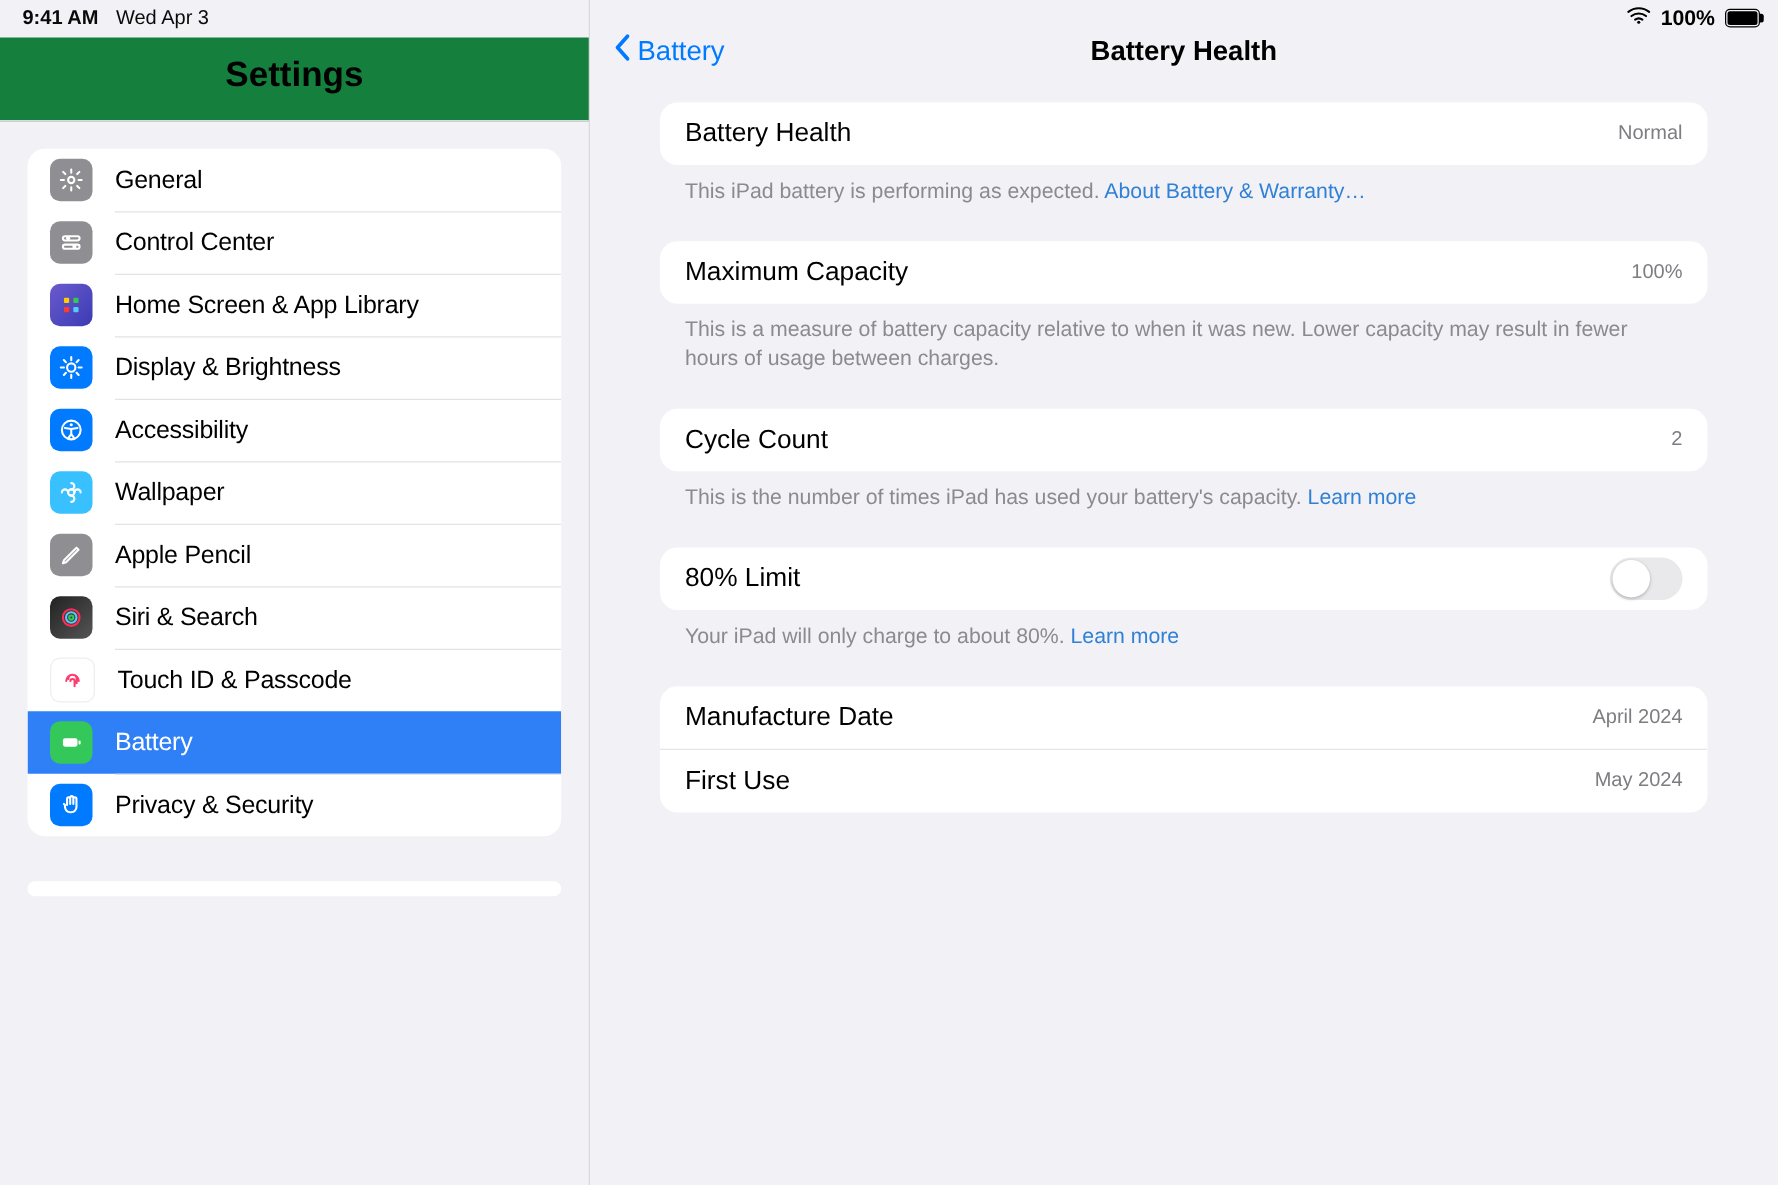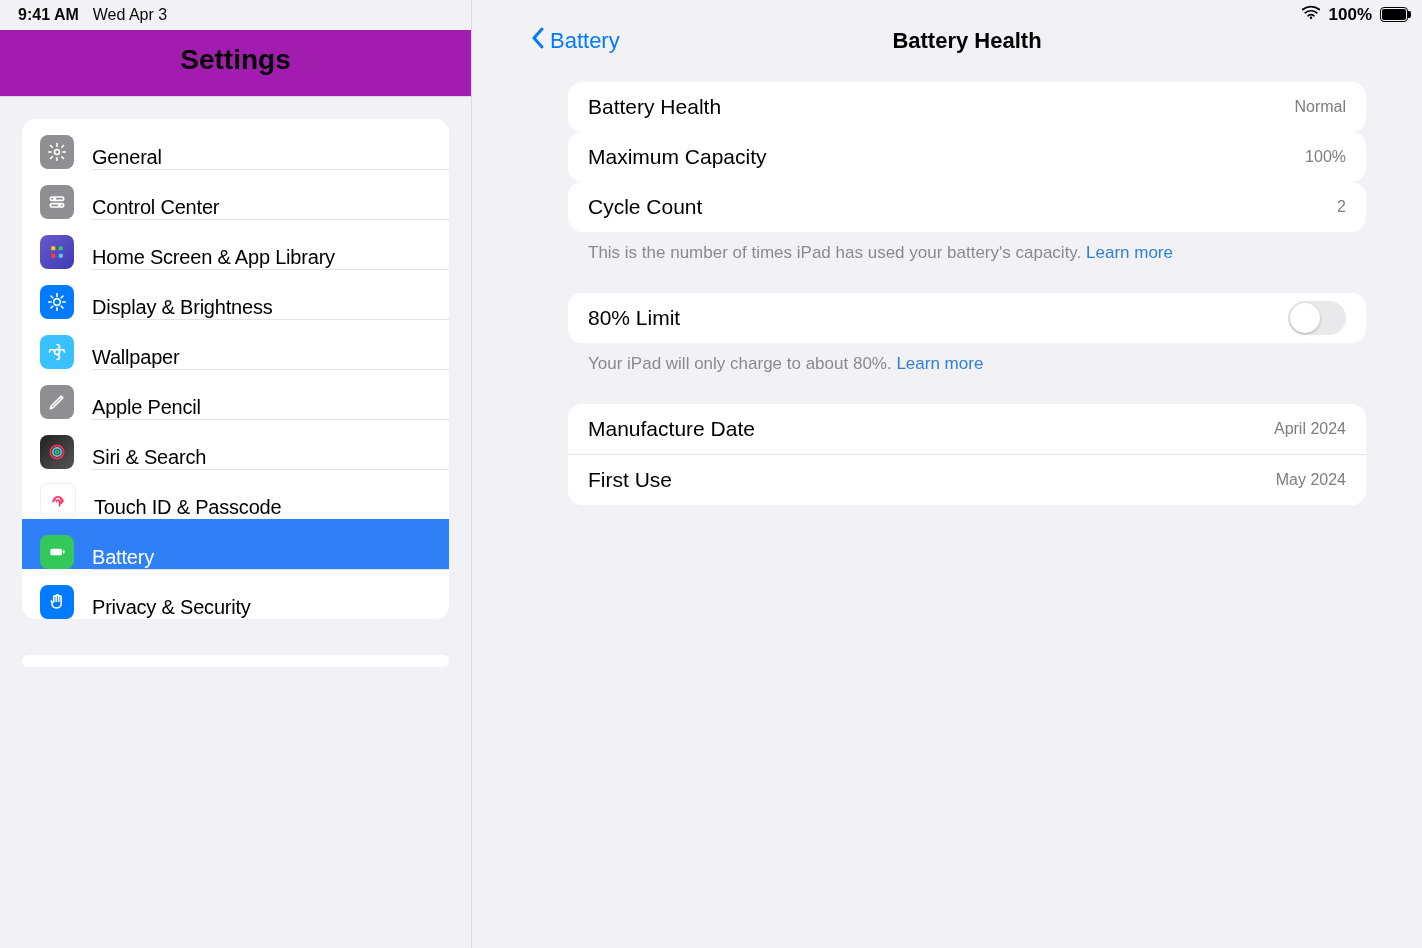--- a/index.html
+++ b/index.html
@@ -10,21 +10,20 @@
     font-family: -apple-system, "Helvetica Neue", Helvetica, Arial, sans-serif;
     background: #f2f2f6;
     color: #000;
     overflow: hidden;
     -webkit-font-smoothing: antialiased;
   }
   .root {
     display: flex;
     width: 100%;
     height: 100%;
-    gap: 40px;
   }
   
   .sidebar {
     width: 472px;
     flex: 0 0 472px;
     height: 100%;
     background: #f2f2f6;
     border-right: 1px solid #d9d9de;
     box-sizing: border-box;
     position: relative;
@@ -40,37 +39,37 @@
   }
   .statusbar .time { margin-right: 14px; }
   .statusbar .date { font-weight: 500; text-align: right; }
 
   .sidebar-title {
     font-size: 28px;
     font-weight: 700;
     text-align: center;
     padding: 14px 0 20px 0;
     border-bottom: 1px solid #d9d9de;
-    background: #a21caf;
+    background: #15803d;
   }
 
   .sidebar-scroll {
     padding: 22px 22px;
   }
 
   .list-group {
     background: #fff;
     border-radius: 14px;
     overflow: hidden;
     margin-bottom: 36px;
   }
 
   .sidebar-item {
     display: flex;
-    align-items: flex-end;
+    align-items: center;
     padding: 0 18px 0 18px;
     height: 50px;
     position: relative;
     cursor: pointer;
   }
   .sidebar-item + .sidebar-item::before {
     content: "";
     position: absolute;
     top: 0;
     left: 70px;
@@ -285,20 +284,30 @@
           <span class="icon bg-blue">
             <svg class="icon-svg" viewBox="0 0 24 24">
                 <circle cx="12" cy="12" r="4"></circle>
                 <path d="M12 2v3M12 19v3M2 12h3M19 12h3M4.9 4.9l2 2M17.1 17.1l2 2M4.9 19.1l2-2M17.1 6.9l2-2"></path>
               </svg>
           </span>
           <span class="label">Display &amp; Brightness</span>
         </div>
 
 
+        <div class="sidebar-item">
+          <span class="icon bg-blue">
+            <svg class="icon-svg" viewBox="0 0 24 24">
+                <circle cx="12" cy="12" r="9"></circle>
+                <circle cx="12" cy="7" r="1.5" style="fill:#fff;stroke:none"></circle>
+                <path d="M6 10l6 1 6-1M12 11v6M9 20l3-4 3 4"></path>
+              </svg>
+          </span>
+          <span class="label">Accessibility</span>
+        </div>
 
         <div class="sidebar-item">
           <span class="icon bg-cyan">
             <svg class="icon-svg" viewBox="0 0 24 24">
                 <circle cx="12" cy="12" r="3"></circle>
                 <path d="M12 3a3 3 0 0 1 0 6M12 15a3 3 0 0 1 0 6M3 12a3 3 0 0 1 6 0M15 12a3 3 0 0 1 6 0"></path>
               </svg>
           </span>
           <span class="label">Wallpaper</span>
         </div>
@@ -385,26 +394,32 @@
     </div>
 
     <div class="detail-body">
 
       <div class="card">
         <div class="row">
           <span class="key">Battery Health</span>
           <span class="value">Normal</span>
         </div>
       </div>
+      <div class="footer-text">
+        <span>This iPad battery is performing as expected. </span><a href="#">About Battery &amp; Warranty…</a>
+      </div>
 
       <div class="card">
         <div class="row">
           <span class="key">Maximum Capacity</span>
           <span class="value">100%</span>
         </div>
+      </div>
+      <div class="footer-text">
+        <span>This is a measure of battery capacity relative to when it was new. Lower capacity may result in fewer hours of usage between charges.</span>
       </div>
 
       <div class="card">
         <div class="row">
           <span class="key">Cycle Count</span>
           <span class="value">2</span>
         </div>
       </div>
       <div class="footer-text">
         <span>This is the number of times iPad has used your battery's capacity. </span><a href="#">Learn more</a>

